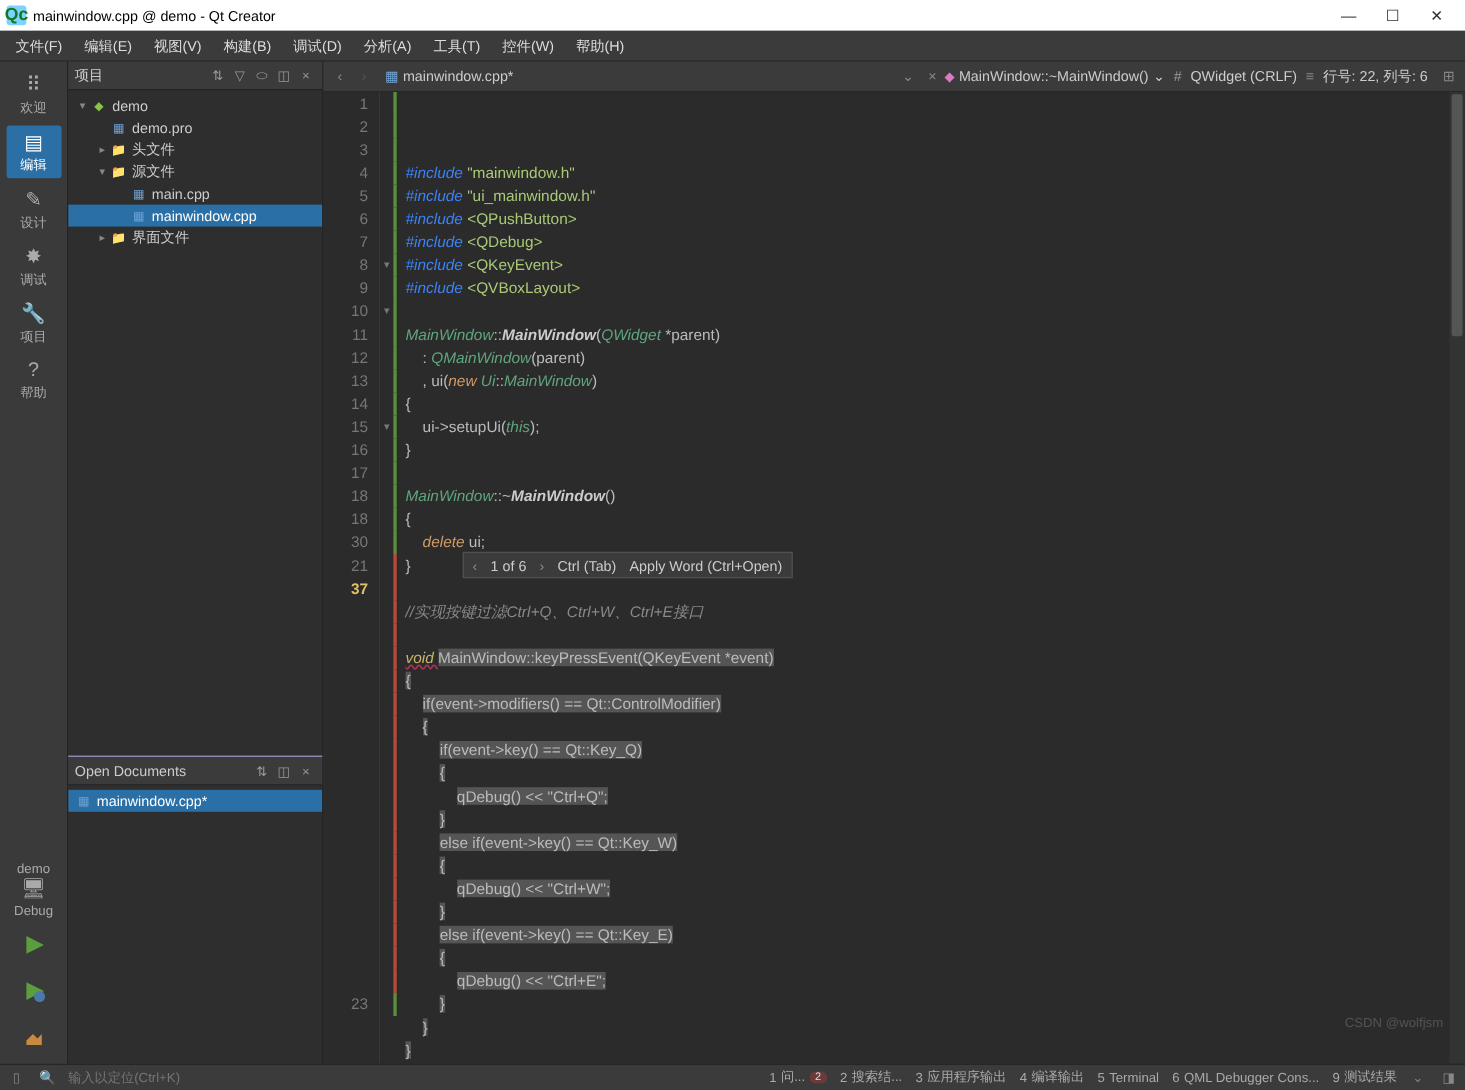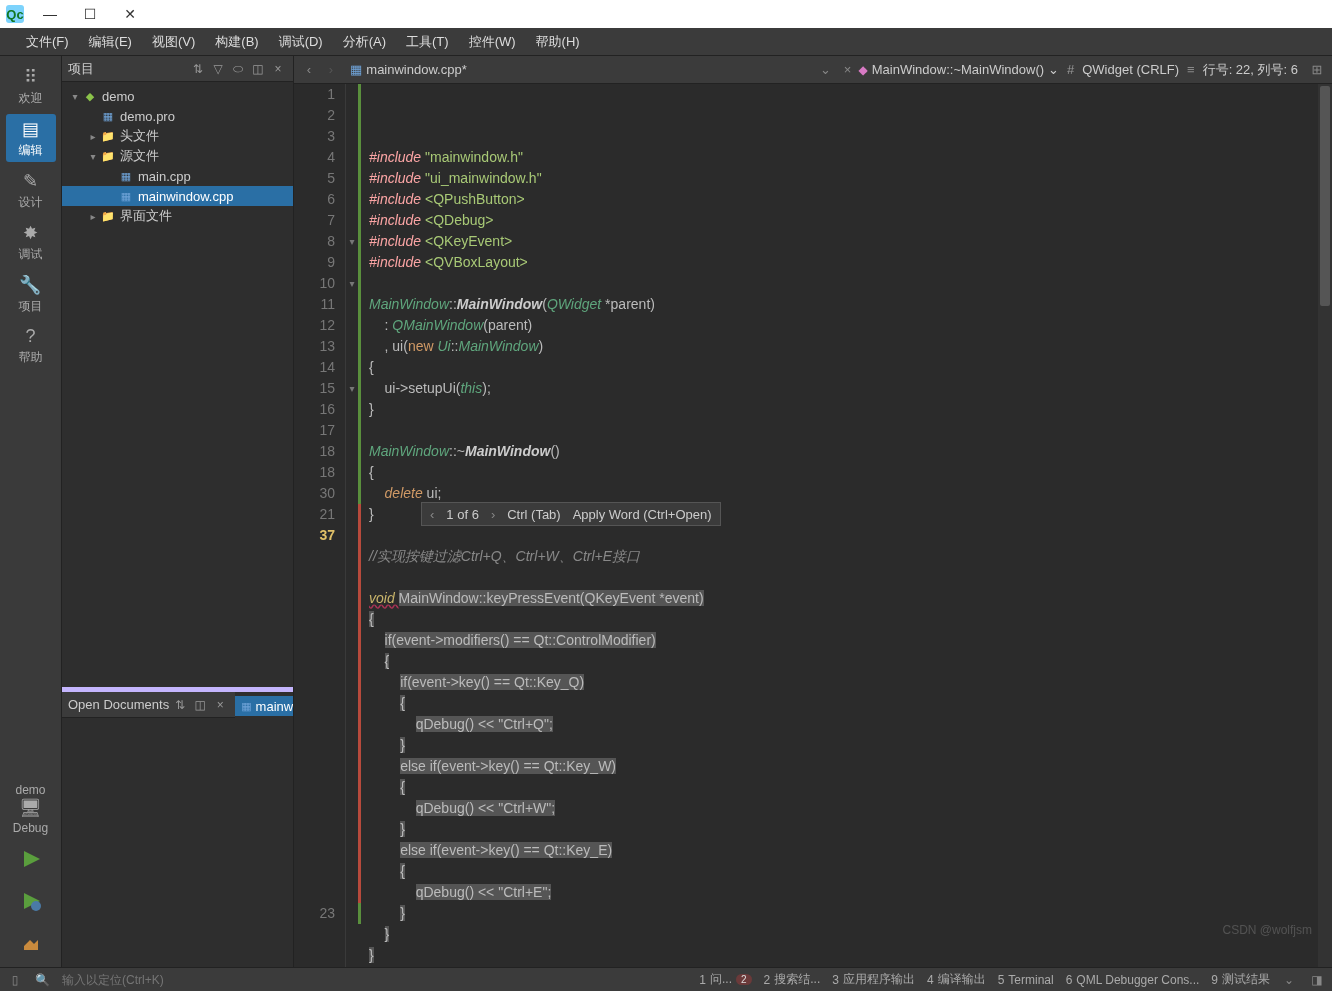--- a/index.html
+++ b/index.html
@@ -1,25 +1,25 @@
 <!DOCTYPE html>
 <html><head>
 <meta charset="utf-8">
 <style>
 * { margin: 0; padding: 0; box-sizing: border-box; font-family: "Microsoft YaHei", Arial, sans-serif; }
 body { background: #2b2b2b; color: #bbb; font-size: 13px; overflow: hidden; width: 1332px; height: 991px; }
 
 
 .titlebar { height: 28px; background: #fff; color: #000; display: flex; align-items: center; padding: 0 6px; }
-.titlebar .qc-logo { width: 18px; height: 18px; background: #7dd3fc; border-radius: 3px; display: flex; align-items: center; justify-content: center; font-size: 13px; font-weight: bold; color: #172; margin-right: 6px; }
+.titlebar .qc-logo { width: 18px; height: 18px; background: #7dd3fc; border-radius: 3px; display: flex; align-items: center; justify-content: center; font-size: 16px; font-weight: bold; color: #172; margin-right: 6px; }
 .titlebar .title-text { flex: 1; font-size: 13px; }
 .titlebar .win-btn { width: 40px; height: 28px; display: flex; align-items: center; justify-content: center; font-size: 14px; color: #333; }
 
 
-.menubar { height: 28px; background: #3b3b3b; display: flex; align-items: center; padding: 0 16px; border-bottom: 1px solid #222; }
+.menubar { height: 28px; background: #3b3b3b; display: flex; align-items: center; padding: 0 4px; border-bottom: 1px solid #222; }
 .menubar .menu-item { padding: 4px 10px; color: #ddd; font-size: 13px; }
 
 
 .layout { display: flex; height: calc(100% - 28px - 28px - 24px); }
 .modebar { width: 62px; background: #3a3a3a; border-right: 1px solid #222; display: flex; flex-direction: column; align-items: center; padding-top: 6px; }
 .modebar .mode-btn { width: 50px; height: 48px; display: flex; flex-direction: column; align-items: center; justify-content: center; color: #aaa; margin-bottom: 4px; font-size: 12px; }
 .modebar .mode-btn.active { background: #2a6fa5; color: #fff; border-radius: 3px; }
 .modebar .mode-btn .icon { font-size: 18px; margin-bottom: 2px; }
 .modebar .spacer { flex: 1; }
 .modebar .run-btn { width: 40px; height: 36px; display: flex; align-items: center; justify-content: center; margin-bottom: 6px; }
@@ -30,21 +30,21 @@
 .panel-header .ph-title { flex: 1; }
 .panel-header .ph-icon { width: 18px; height: 18px; display: flex; align-items: center; justify-content: center; color: #999; font-size: 12px; margin-left: 2px; }
 .tree { flex: 1; overflow: auto; padding: 4px 0; }
 .tree-item { display: flex; align-items: center; height: 20px; padding-left: 4px; color: #ccc; font-size: 13px; white-space: nowrap; }
 .tree-item.selected { background: #2a6fa5; color: #fff; }
 .tree-item .chev { width: 14px; display: inline-flex; justify-content: center; color: #888; font-size: 10px; }
 .tree-item .ficon { width: 16px; height: 16px; margin-right: 4px; display: inline-flex; align-items: center; justify-content: center; font-size: 11px; }
 .folder-icon { color: #e6b94f; }
 .file-icon { color: #6fa3d8; }
 .proj-icon { color: #8bc34a; }
-.opendocs { height: 280px; border-top: 5px solid #c4b5fd; display: flex; }
+.opendocs { height: 280px; border-top: 1px solid #c4b5fd; display: flex; flex-direction: column; }
 
 
 .editor-area { flex: 1; display: flex; flex-direction: column; background: #2b2b2b; min-width: 0; position: relative; }
 .editor-toolbar { height: 28px; background: #3b3b3b; display: flex; align-items: center; padding: 0 4px; border-bottom: 1px solid #222; font-size: 13px; color: #ccc; }
 .editor-toolbar .et-btn { width: 22px; height: 22px; display: flex; align-items: center; justify-content: center; color: #888; }
 .editor-toolbar .et-sep { width: 8px; }
 .editor-toolbar .et-file { display: flex; align-items: center; gap: 4px; }
 .editor-toolbar .et-spacer { flex: 1; }
 .editor-toolbar .symbol-nav { display: flex; align-items: center; gap: 4px; }
 .editor-toolbar .diamond { color: #d87ac4; font-size: 12px; }
@@ -52,27 +52,27 @@
 
 .code-area { flex: 1; display: flex; overflow: auto; font-family: Consolas, "Courier New", monospace; font-size: 14px; line-height: 21px; position: relative; }
 .gutter { width: 52px; background: #2b2b2b; text-align: right; color: #777; padding-right: 10px; user-select: none; border-right: 1px solid #3a3a3a; }
 .fold-col { width: 12px; background: #2b2b2b; color: #777; font-size: 10px; text-align: center; }
 .change-bar { width: 3px; }
 .code-lines { flex: 1; padding-left: 8px; white-space: pre; color: #bbb; position: relative; }
 .ln { height: 21px; display: block; }
 .ln.current { color: #e0c068; font-weight: bold; }
 .cb-green { background: #5a8f3d; }
 .cb-red { background: #b74a3c; }
-.pp { color: #fca5a5; font-style: italic; }
+.pp { color: #3b82f6; font-style: italic; }
 .str { color: #a8c976; }
 .type { color: #5fa67d; font-style: italic; }
 .func { font-weight: bold; font-style: italic; color: #ccc; }
 .this { color: #5fa67d; font-style: italic; }
 .comment { color: #888; font-style: italic; }
-.new { color: #d19a66; }
+.new { color: #d19a66; font-style: italic; }
 .del { color: #d19a66; font-style: italic; }
 .szone { background: #555; color: #bbb; }
 .void-u { color: #c9b56b; font-style: italic; text-decoration: underline wavy #a35; }
 
 .suggest-popup {
   position: absolute; left: 60px; top: calc(21px * 20 - 2px);
   background: #3b3b3b; border: 1px solid #555; height: 24px;
   display: flex; align-items: center; padding: 0 8px; gap: 12px;
   color: #ccc; font-size: 13px; z-index: 10;
 }
@@ -89,20 +89,21 @@
 .statusbar .sb-tab { display: flex; align-items: center; gap: 4px; color: #aaa; white-space: nowrap; }
 .statusbar .sb-num { background: #555; border-radius: 7px; padding: 0 5px; font-size: 10px; color: #ddd; }
 .statusbar .sb-num.err { background: #6b3a3a; }
 .watermark { position: absolute; right: 20px; bottom: 30px; color: rgba(200,200,200,0.25); font-size: 12px; }
 </style>
 </head>
 <body>
 
 <div class="titlebar">
   <div class="qc-logo">Qc</div>
+  <div class="title-text">mainwindow.cpp @ demo - Qt Creator</div>
   <div class="win-btn">—</div>
   <div class="win-btn">☐</div>
   <div class="win-btn">✕</div>
 </div>
 
 <div class="menubar" id="menubar">
     <div class="menu-item">文件(F)</div>
     <div class="menu-item">编辑(E)</div>
     <div class="menu-item">视图(V)</div>
     <div class="menu-item">构建(B)</div>

